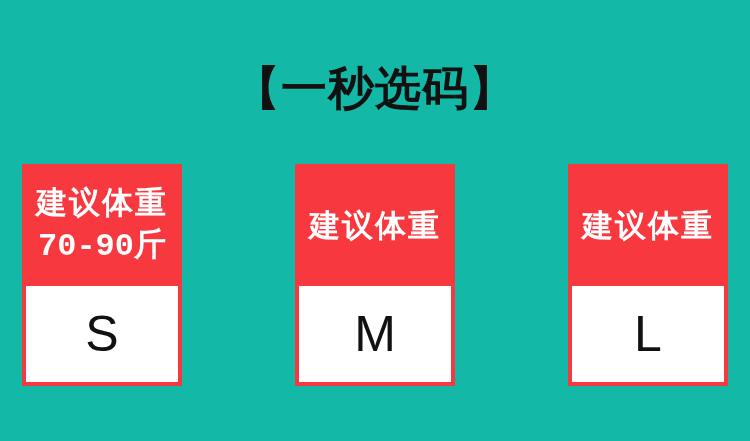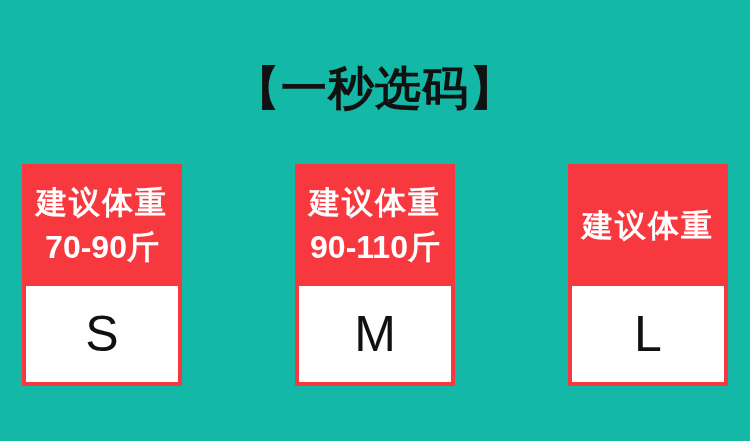--- a/index.html
+++ b/index.html
@@ -58,20 +58,21 @@
   .card-header .line1 {
     font-size: 31px;
     line-height: 1;
     letter-spacing: 2px;
     white-space: nowrap;
   }
   .card-header .line2 {
     font-size: 32px;
     line-height: 1;
     white-space: nowrap;
+    font-family: Liberation Mono, monospace;
   }
   .card-body {
     flex: 1;
     margin: 0 4px 4px 4px;
     background: #ffffff;
     display: flex;
     align-items: center;
     justify-content: center;
   }
   .size-letter {
@@ -96,21 +97,20 @@
         <div class="line2">70-90斤</div>
       </div>
       <div class="card-body">
         <span class="size-letter">S</span>
       </div>
     </div>
 
     <div class="card">
       <div class="card-header">
         <div class="line1">建议体重</div>
-        <div class="line2">90-110斤</div>
       </div>
       <div class="card-body">
         <span class="size-letter">M</span>
       </div>
     </div>
 
     <div class="card">
       <div class="card-header">
         <div class="line1">建议体重</div>
       </div>

